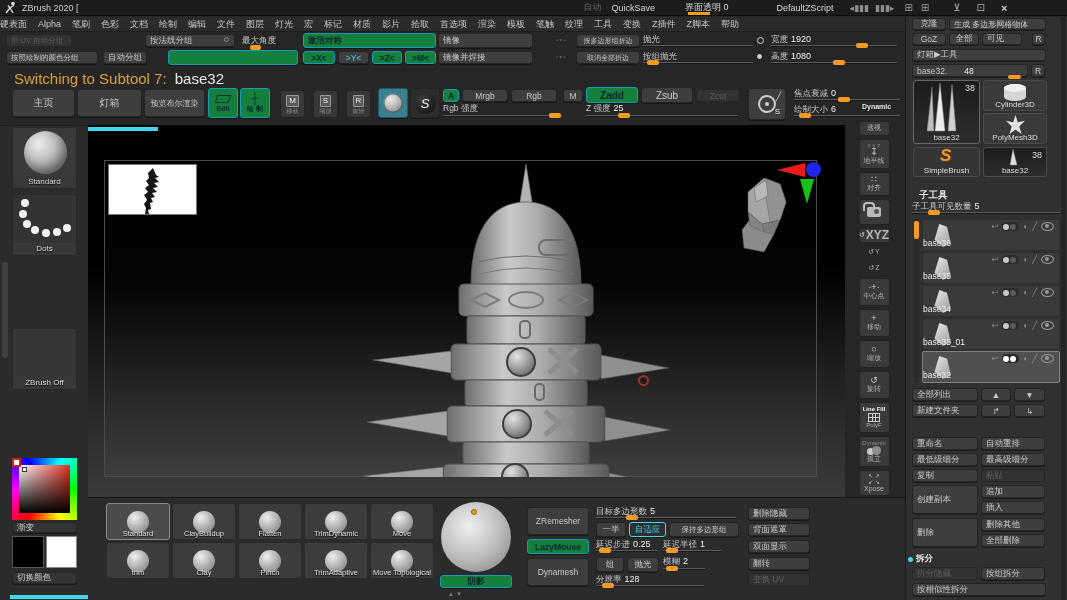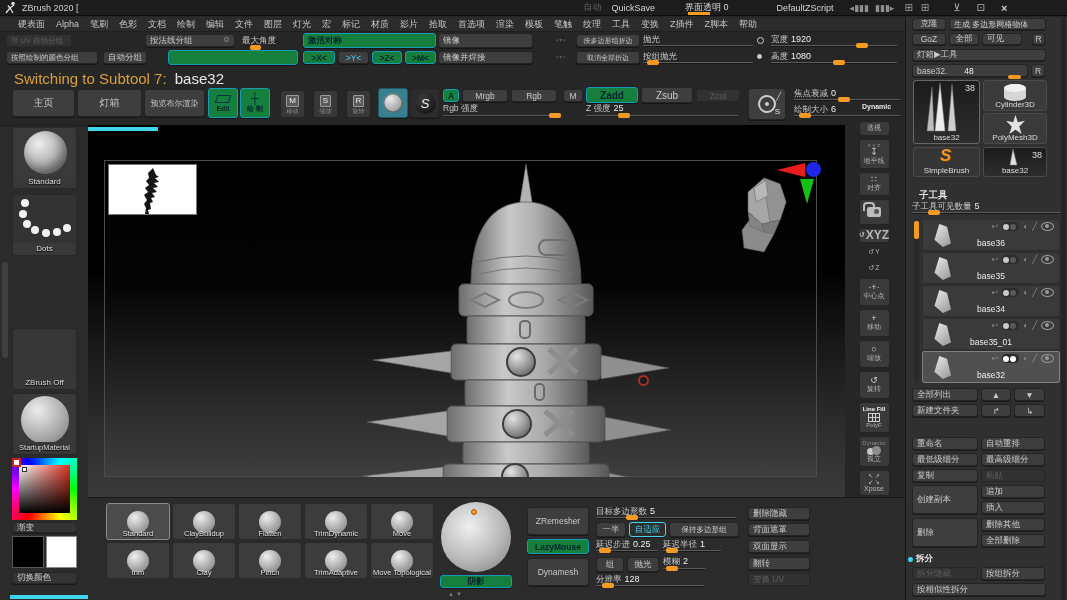--- a/index.html
+++ b/index.html
@@ -15,21 +15,21 @@
 .lbl {position:absolute;white-space:nowrap;font-size:8.5px}
 .sl {position:absolute}
 .sl .lab {font-size:8.5px;white-space:nowrap;color:#c9c9c9}
 .sl .val {color:#efefef;margin-left:3px}
 .sl .tr {position:absolute;left:0;right:0;bottom:2px;height:1px;background:#5a5a5a;box-shadow:0 1px 0 #191919}
 .sl .hd {position:absolute;bottom:0;width:12px;height:5px;background:#f59a23;border-radius:2px}
 
 #titlebar {position:absolute;left:0;top:0;width:1067px;height:16px;background:#1c1c1c;display:flex;align-items:center;border-bottom:1px solid #0d0d0d}
 #titlebar .t {font-size:9px;color:#cfcfcf}
 
-#menubar {position:absolute;left:0;top:17px;width:905px;height:15px;background:#2b2b2b;display:flex;align-items:center;gap:11px;padding-left:18px;border-bottom:1px solid #1f1f1f}
+#menubar {position:absolute;left:0;top:17px;width:905px;height:15px;background:#2b2b2b;display:flex;align-items:center;gap:11px;padding-left:0;border-bottom:1px solid #1f1f1f}
 #menubar span {color:#c6c6c6;font-size:9px;white-space:nowrap}
 
 #canvas {position:absolute;left:88px;top:125px;width:757px;height:372px;background:linear-gradient(180deg,#000 0%,#000 38%,#191919 60%,#303030 85%,#3a3a3a 100%)}
 #doc {position:absolute;left:16px;top:35px;width:713px;height:317px;border:1px solid #4c4c4c;background:linear-gradient(180deg,#000 0%,#050505 40%,#2b2b2b 78%,#3e3e3e 100%)}
 .tri-left {width:0;height:0;border-top:7px solid transparent;border-bottom:7px solid transparent;border-right:28px solid #e81c1c}
 .tri-down {width:0;height:0;border-left:7px solid transparent;border-right:7px solid transparent;border-top:25px solid #13c213}
 .gz-blue {width:15px;height:15px;border-radius:50%;background:#2026e8}
 #cursor {position:absolute;width:11px;height:11px;border:2px solid #a33028;border-radius:50%;background:rgba(0,0,0,.2)}
 
 .palitem {position:absolute;background:#3a3a3a;border:1px solid #282828;border-radius:3px;overflow:hidden}
@@ -54,21 +54,21 @@
 .st-row {position:relative;width:138px;height:32px;background:#3a3a3a;border:1px solid #2e2e2e;margin-bottom:1px;border-radius:2px}
 .st-row.sel {background:#505050;border-color:#808080}
 .st-thumb {position:absolute;left:10px;top:4px;width:18px;height:23px;background:linear-gradient(135deg,#efefef,#969696);clip-path:polygon(35% 0,78% 12%,100% 85%,55% 100%,8% 68%)}
 .st-ic {position:absolute;right:5px;top:2px;display:flex;gap:4px;align-items:center;color:#8d8d8d;font-size:8px}
 .st-pill {width:17px;height:9px;background:#2c2c2c;border-radius:5px;display:flex;align-items:center;gap:1px;padding:0 1px}
 .st-pill i {width:6px;height:6px;border-radius:50%;background:#c9c9c9;display:block}
 .st-pill i.i2 {background:#595959}
 .sel .st-pill i {background:#fff}
 .st-eye {width:13px;height:9px;border:1px solid #999;border-radius:50%;position:relative}
 .st-eye::after {content:"";position:absolute;left:3px;top:1px;width:4px;height:4px;border-radius:50%;background:#999}
-.st-name {position:absolute;left:0;right:0;bottom:2px;text-align:center;font-size:8.5px;color:#ececec}
+.st-name {position:absolute;left:0;right:0;bottom:2px;text-align:left;font-size:8.5px;color:#ececec}
 .thumbbox {position:absolute;background:linear-gradient(#1c1c1c,#2d2d2d);border:1px solid #4a4a4a;border-radius:3px;overflow:hidden}
 .thumbbox .tname {position:absolute;left:0;right:0;bottom:1px;text-align:center;font-size:8px;color:#ddd}
 .badge {position:absolute;top:2px;right:4px;font-size:9px;color:#ddd}
 
 #bottombar {position:absolute;left:88px;top:497px;width:817px;height:103px;background:#2b2b2b;border-top:1px solid #171717}
 .brrow {position:absolute;display:flex;gap:2px}
 .br {width:64px;height:37px;background:#3c3c3c;border:1px solid #2a2a2a;border-radius:3px;display:flex;flex-direction:column;align-items:center;justify-content:flex-end;padding-bottom:1px}
 .br.sel {background:#4b4b4b;border-color:#8a8a8a}
 .br-ball {width:22px;height:22px;border-radius:50%;background:radial-gradient(circle at 35% 30%,#eee,#a5a5a5 60%,#777);margin-bottom:-4px}
 .br-name {font-size:7.5px;color:#e2e2e2;text-shadow:0 1px 1px #000}
@@ -251,24 +251,20 @@
           <circle cx="22" cy="35" r="4"></circle>
           <circle cx="33" cy="38" r="4"></circle>
           <circle cx="44" cy="37" r="4"></circle>
           <circle cx="54" cy="33" r="4"></circle>
         </g>
     </svg>
     <span class="pname">Dots</span>
   </div>
   <div class="palitem" style="left:12px;top:328px;width:65px;height:62px;background:#363636">
     <span class="pname">ZBrush Off</span>
-  </div>
-  <div class="palitem" style="left:12px;top:393px;width:65px;height:62px">
-    <span class="ball abs" style="left:8px;top:2px;width:48px;height:48px"></span>
-    <span class="pname" style="font-size:7.5px">StartupMaterial</span>
   </div>
   <div class="abs" style="left:12px;top:458px;width:65px;height:62px;background:conic-gradient(from 210deg,#f00,#f0f,#00f,#0ff,#0f0,#ff0,#f00)">
     <div class="abs" style="left:7px;top:7px;width:51px;height:48px;background:linear-gradient(to top,#000,rgba(0,0,0,0)),linear-gradient(to right,#fff,#e03020)"></div>
     <div class="abs" style="left:0;top:0;width:9px;height:9px;background:#fff;border:2px solid #d02020"></div>
     <div class="abs" style="left:10px;top:9px;width:5px;height:5px;background:#fff;border:1px solid #333"></div>
   </div>
   <div class="btn lft" style="left:12px;top:522px;width:65px;height:11px;background:#343434;border-color:#262626">渐变</div>
   <div class="abs" style="left:12px;top:536px;width:32px;height:32px;background:#000;border:1px solid #555"></div>
   <div class="abs" style="left:46px;top:536px;width:31px;height:32px;background:#fff;border:1px solid #888"></div>
   <div class="btn lft" style="left:12px;top:572px;width:65px;height:12px;background:#343434;border-color:#262626">切换颜色</div>

